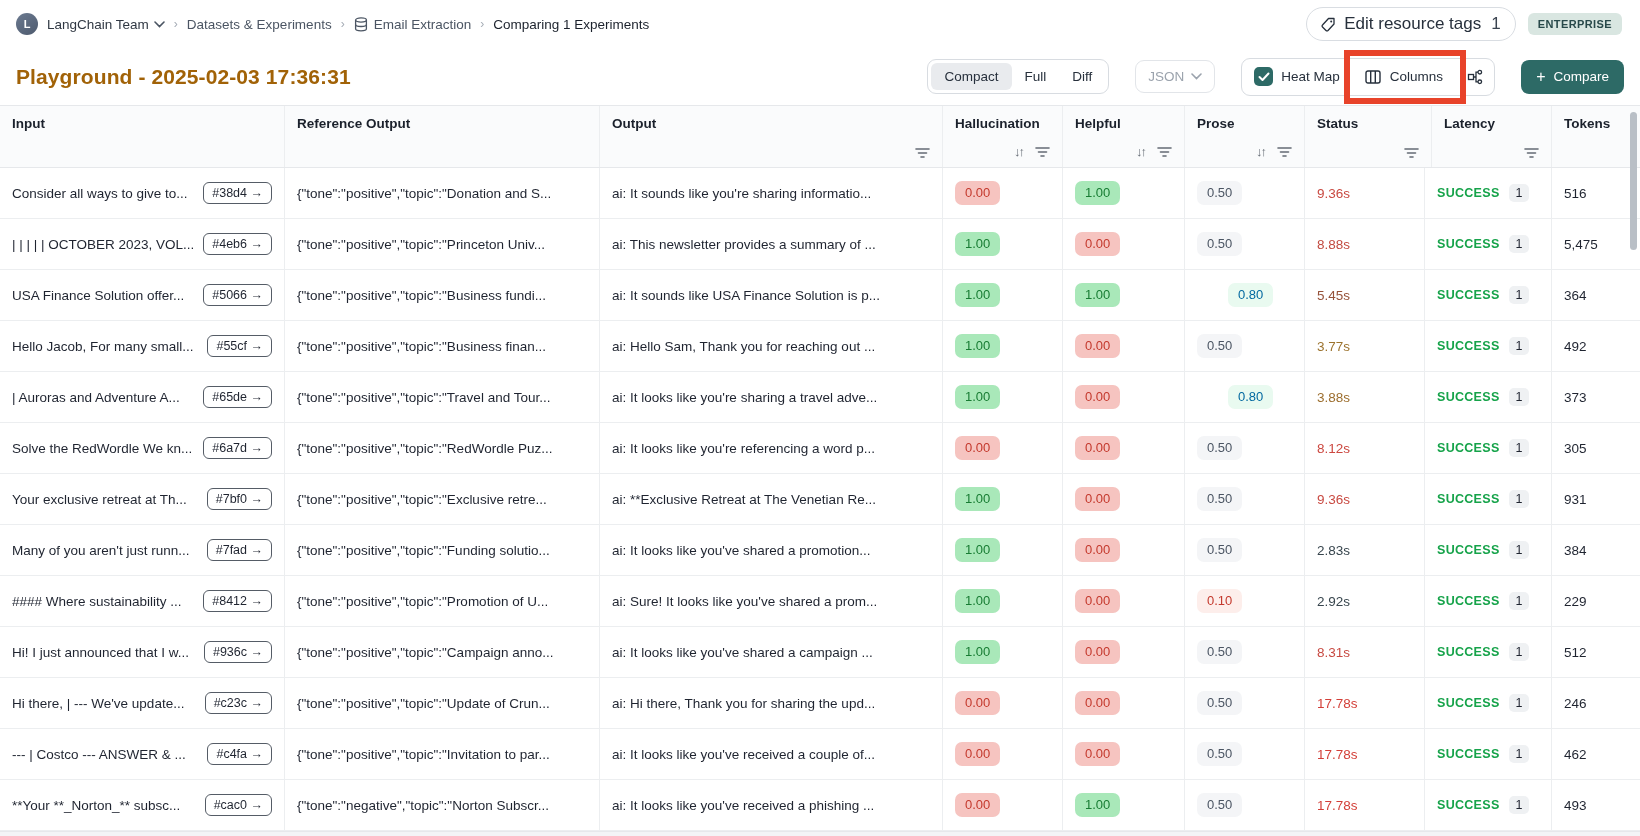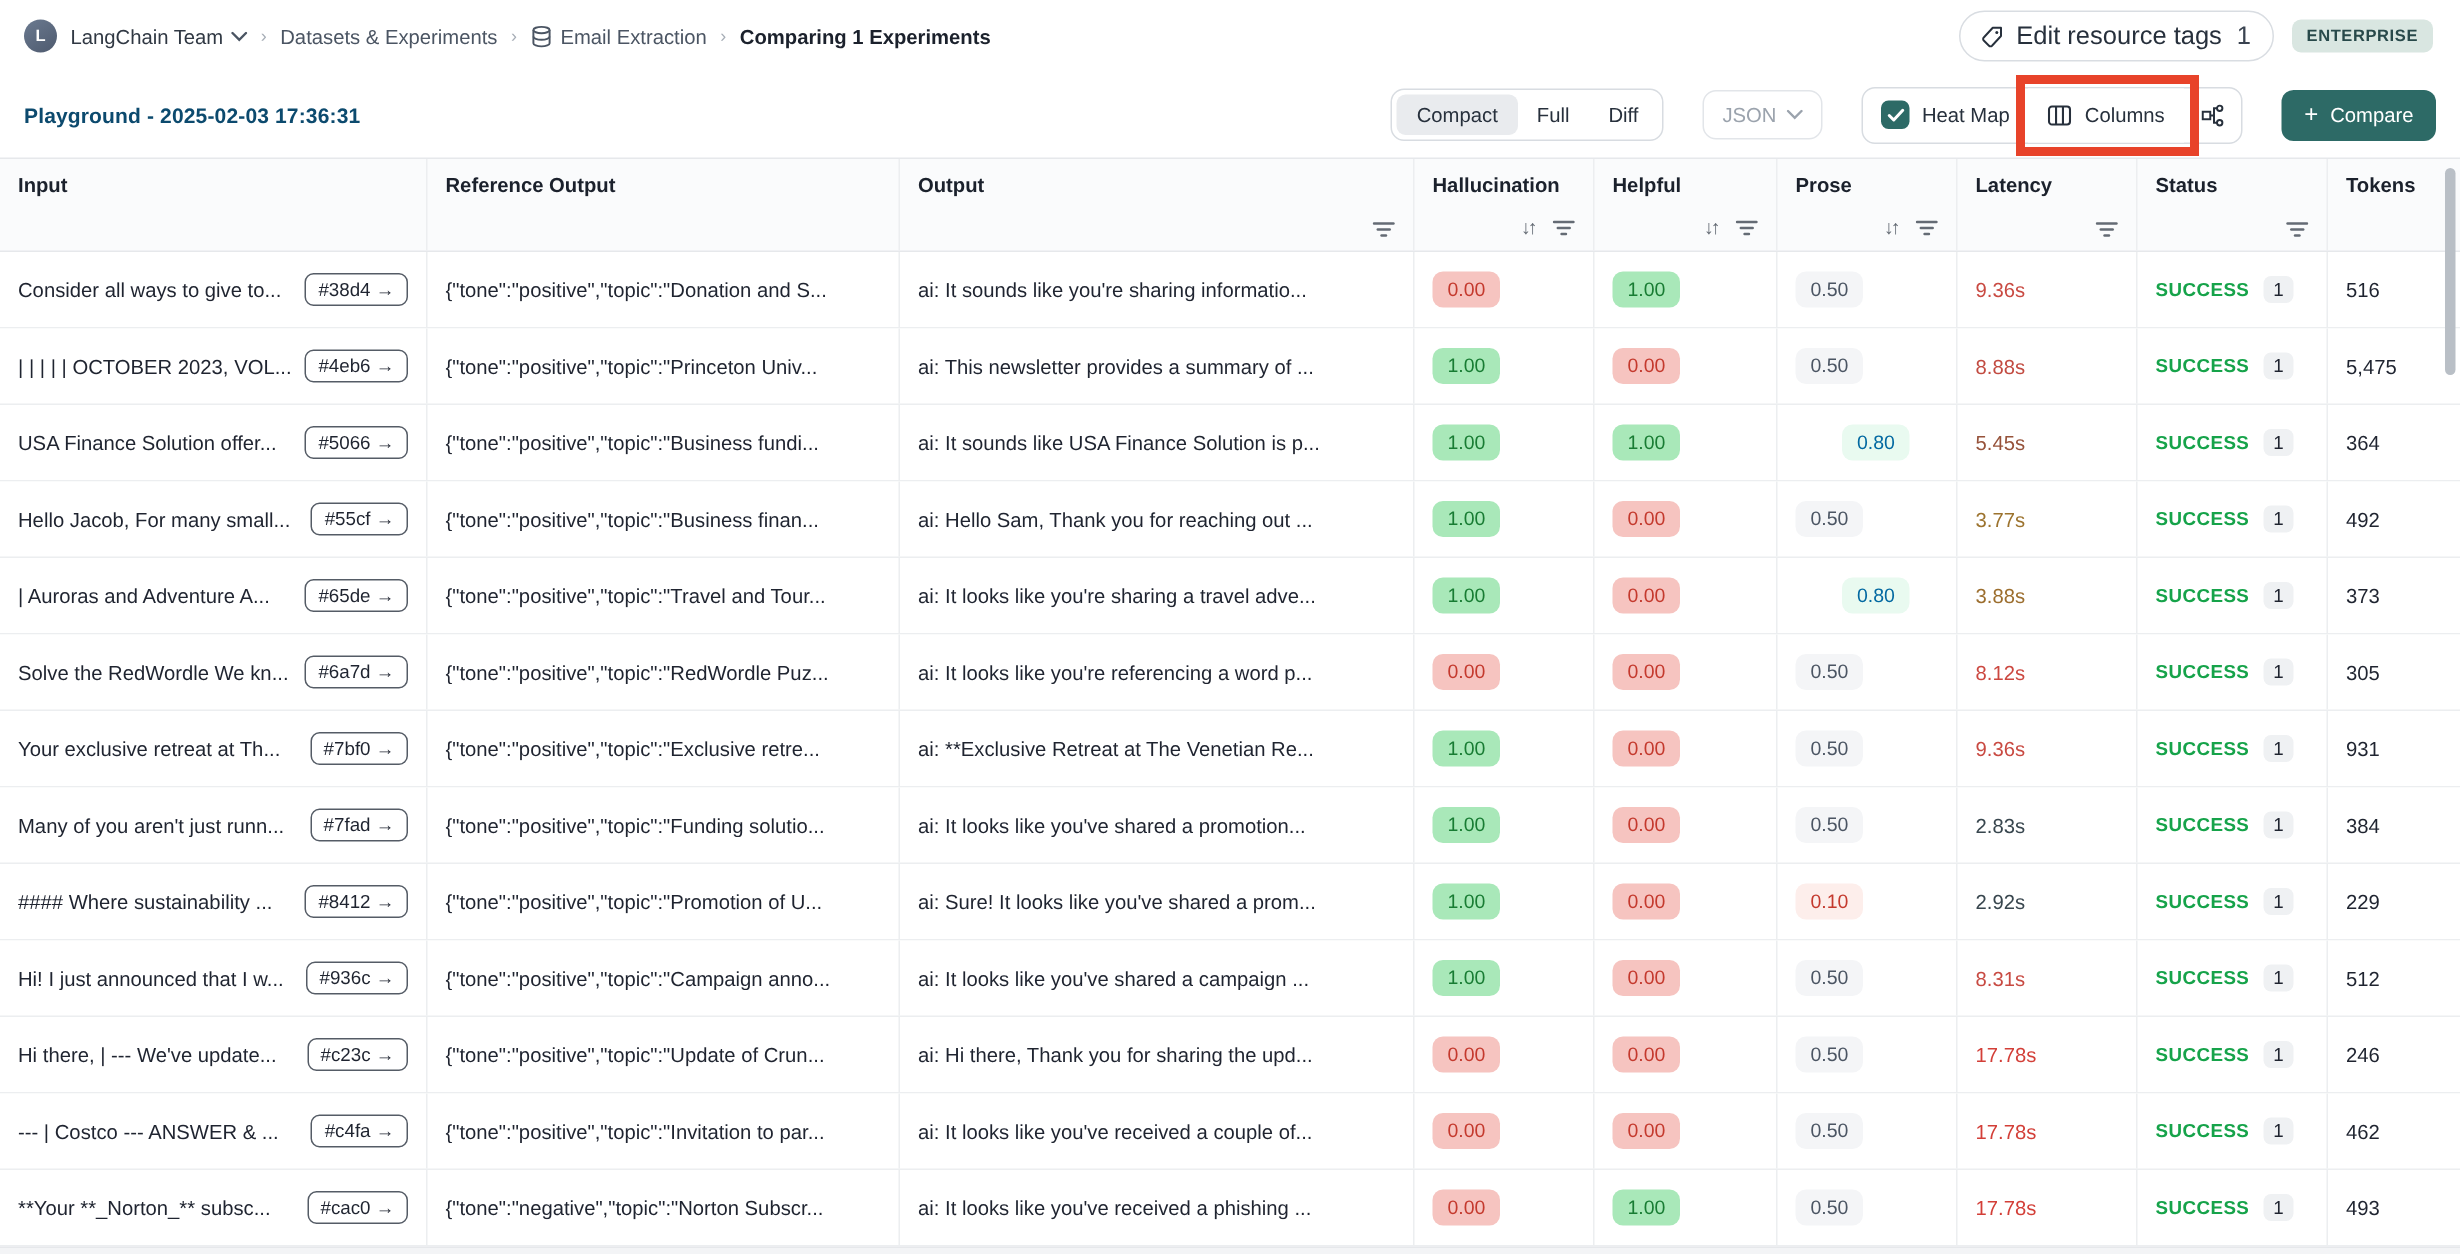--- a/index.html
+++ b/index.html
@@ -7,32 +7,32 @@
     font-family:"Liberation Sans", sans-serif; color:#1f2430; }
 
   
   .topbar { height:48px; display:flex; align-items:center; justify-content:space-between; padding:0 18px 0 16px; }
   .crumbs { display:flex; align-items:center; gap:9px; font-size:13.5px; color:#4b5563; }
   .avatar { width:22px; height:22px; border-radius:50%; background:linear-gradient(145deg,#6b7a90,#4e5a6e);
     color:#fff; font-size:11px; font-weight:700; display:flex; align-items:center; justify-content:center; }
   .crumb-team { display:flex; align-items:center; gap:5px; color:#303843; font-weight:500; cursor:pointer; }
   .crumb-sep { color:#a6adb6; font-size:12px; }
   .crumb { cursor:pointer; }
-  .crumb.current { color:#1b212c; font-weight:700; }
+  .crumb.current { color:#1b212c; font-weight:400; }
   .crumb-ds { display:flex; align-items:center; gap:6px; }
   .topbar-right { display:flex; align-items:center; gap:12px; }
   .tags-btn { display:flex; align-items:center; gap:8px; border:1px solid #d9dde2; border-radius:999px;
     padding:6px 14px; font-size:17px; color:#27303c; background:#fff; cursor:pointer; }
   .tags-count { margin-left:2px; color:#3a4350; }
   .plan-badge { background:#d9e6e1; color:#28494a; font-size:11px; font-weight:700; letter-spacing:.4px;
     padding:5px 10px; border-radius:6px; }
 
   
   .titlebar { height:57px; display:flex; align-items:center; justify-content:space-between; padding:0 16px; }
-  .page-title { font-size:14px; font-weight:700; color:#0c4a6e; letter-spacing:.1px; }
+  .page-title { font-size:21px; font-weight:700; color:#a16207; letter-spacing:.1px; }
   .controls { display:flex; align-items:center; gap:26px; }
   .seg { display:flex; align-items:center; border:1px solid #d8dce1; border-radius:9px; background:#fff; padding:3px; }
   .seg-item { padding:6px 13px; font-size:13.5px; color:#27303c; border-radius:6px; cursor:pointer; white-space:nowrap; }
   .seg-item.active { background:#e9ebee; font-weight:500; }
   .dd { display:flex; align-items:center; gap:7px; border:1px solid #e2e5e9; border-radius:9px; padding:8px 12px;
     font-size:13.5px; color:#9ba3ad; background:#fff; cursor:default; }
   .group { display:flex; align-items:center; border:1px solid #d8dce1; border-radius:9px; background:#fff; height:38px; }
   .heatmap { display:flex; align-items:center; gap:8px; padding:0 12px; cursor:pointer; }
   .checkbox { width:19px; height:19px; border-radius:5px; display:flex; align-items:center; justify-content:center; }
   .heat-label { font-size:13.5px; color:#27303c; }
@@ -244,48 +244,48 @@
             <svg width="15" height="12" viewBox="0 0 15 12">
               <g stroke="#646b74" stroke-width="1.6" stroke-linecap="round">
                 <line x1="1" y1="2" x2="14" y2="2"></line>
                 <line x1="3.5" y1="6" x2="11.5" y2="6"></line>
                 <line x1="6" y1="10" x2="9" y2="10"></line>
               </g>
             </svg>
           </span>
         </div>
       </div>
+      <div class="th c7 bd">
+        <div class="th-label">Status</div>
+        <div class="th-icons">
+          <span class="icon-btn">
+            <svg width="15" height="12" viewBox="0 0 15 12">
+              <g stroke="#646b74" stroke-width="1.6" stroke-linecap="round">
+                <line x1="1" y1="2" x2="14" y2="2"></line>
+                <line x1="3.5" y1="6" x2="11.5" y2="6"></line>
+                <line x1="6" y1="10" x2="9" y2="10"></line>
+              </g>
+            </svg>
+          </span>
+        </div>
+      </div>
       <div class="th c6 bd">
         <div class="th-label">Latency</div>
         <div class="th-icons">
           <span class="icon-btn">
             <svg width="15" height="12" viewBox="0 0 15 12">
               <g stroke="#646b74" stroke-width="1.6" stroke-linecap="round">
                 <line x1="1" y1="2" x2="14" y2="2"></line>
                 <line x1="3.5" y1="6" x2="11.5" y2="6"></line>
                 <line x1="6" y1="10" x2="9" y2="10"></line>
               </g>
             </svg>
           </span>
         </div>
       </div>
-      <div class="th c7 bd">
-        <div class="th-label">Status</div>
-        <div class="th-icons">
-          <span class="icon-btn">
-            <svg width="15" height="12" viewBox="0 0 15 12">
-              <g stroke="#646b74" stroke-width="1.6" stroke-linecap="round">
-                <line x1="1" y1="2" x2="14" y2="2"></line>
-                <line x1="3.5" y1="6" x2="11.5" y2="6"></line>
-                <line x1="6" y1="10" x2="9" y2="10"></line>
-              </g>
-            </svg>
-          </span>
-        </div>
-      </div>
       <div class="th c8">
         <div class="th-label">Tokens</div>
         <div class="th-icons"></div>
       </div>
     </div>
   <div id="tbody">
       <div class="tr">
         <div class="td td-input c0 bd">
           <span class="cell-text">Consider all ways to give to...</span>
           <span class="chip">#38d4 →</span>

